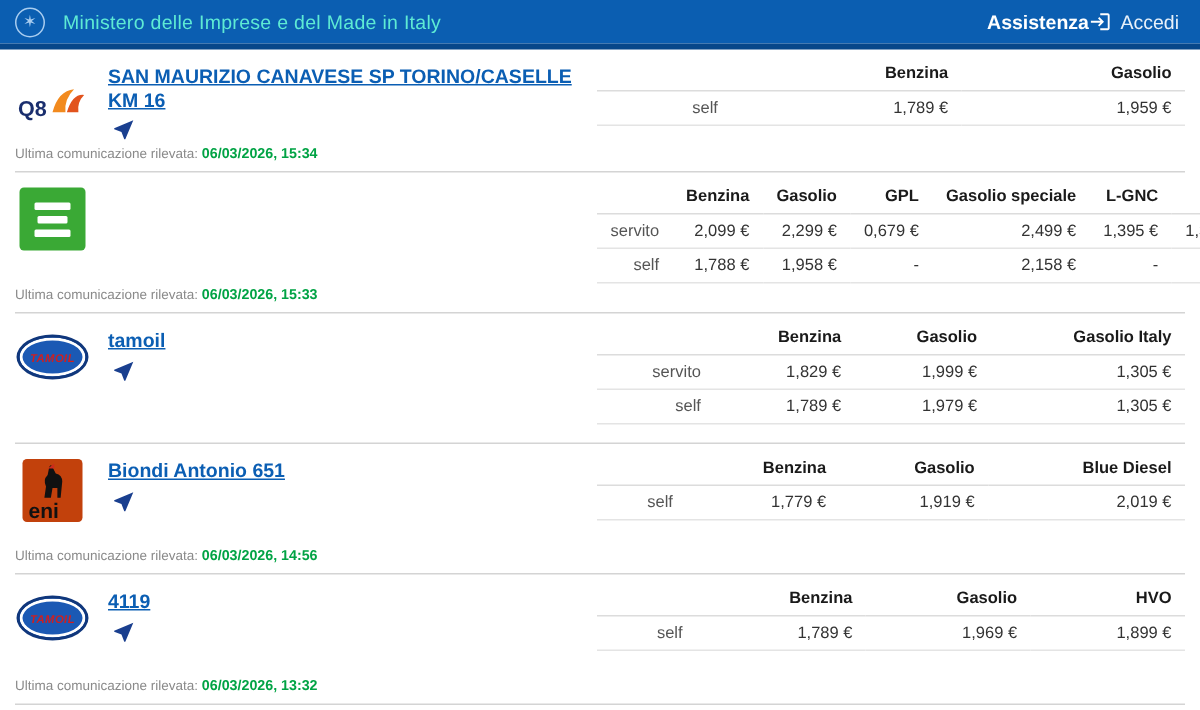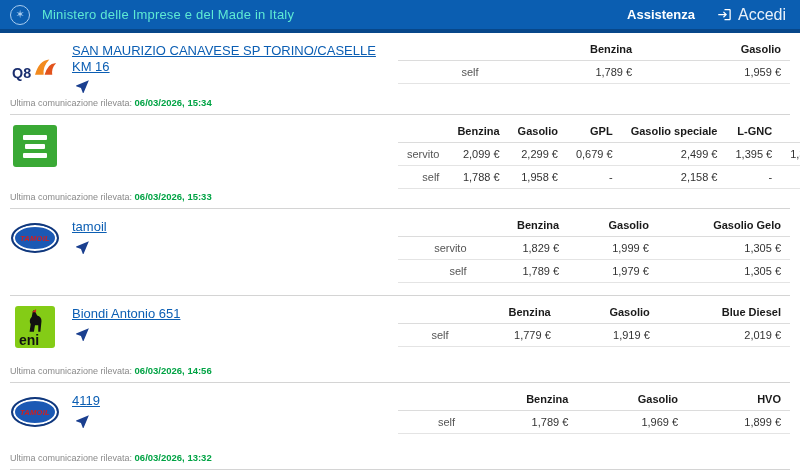--- a/index.html
+++ b/index.html
@@ -5,35 +5,35 @@
   * { box-sizing: border-box; margin: 0; padding: 0; }
   html, body { width: 800px; background: #fff; font-family: "Liberation Sans", sans-serif; }
   body { height: 473px; overflow: hidden; }
 
   
   .topbar { background: #0b5eb1; height: 29px; display: flex; align-items: center; padding: 0 14px 0 10px; }
   .topbar-stripe { height: 4px; background: #07478a; }
   .emblem { width: 20px; height: 20px; border-radius: 50%; border: 1.5px solid #a9cdf0; color: #a9cdf0;
             display: flex; align-items: center; justify-content: center; font-size: 11px; margin-right: 12px; flex-shrink: 0; }
   .gov-title { color: #5eead4; font-size: 13px; font-weight: 400; letter-spacing: .2px; flex: 1; }
-  .topbar-right { display: flex; align-items: center; gap: 22px; }
+  .topbar-right { display: flex; align-items: flex-end; }
   .assist-link { color: #fff; font-size: 13px; font-weight: bold; text-decoration: none; cursor: pointer; }
-  .accedi-link { color: #e8f1fa; font-size: 16px; display: flex; align-items: center; gap: 6px; text-decoration: none; cursor: pointer; }
+  .accedi-link { color: #e8f1fa; font-size: 13px; display: flex; align-items: center; gap: 6px; text-decoration: none; cursor: pointer; }
   .accedi-link svg { width: 15px; height: 15px; fill: #fff; }
 
   
   .stations { padding: 0 10px; }
   .card { border-bottom: 1px solid #d4d4d4; min-height: 87px; display: flex; flex-direction: column;
           justify-content: space-between; padding: 6px 0 3px 0; }
   .card.compact { min-height: 74px; }
   .card-main { display: flex; align-items: flex-start; }
   .card-left { width: 388px; flex-shrink: 0; display: flex; gap: 12px; padding-top: 4px; }
   .logo-box { width: 50px; min-height: 38px; display: flex; align-items: center; justify-content: center; flex-shrink: 0; }
   .title-block { display: flex; flex-direction: column; gap: 4px; }
-  .station-link { color: #0b5eb3; font-weight: normal; font-size: 13px; text-decoration: underline; cursor: pointer; line-height: 1.2; }
+  .station-link { color: #0b5eb3; font-weight: bold; font-size: 13px; text-decoration: underline; cursor: pointer; line-height: 1.2; }
   .nav-arrow { width: 17px; height: 17px; cursor: pointer; margin-left: 2px; }
   .nav-arrow svg { width: 100%; height: 100%; fill: #1a3f8f; }
 
   .card-right { flex: 1; padding-top: 0; }
   table.price-table { width: 100%; border-collapse: collapse; font-size: 11px; }
   .price-table th { font-weight: bold; color: #1a1a1a; text-align: right; padding: 4px 9px 5px; border-bottom: 1px solid #dcdcdc; white-space: nowrap; }
   .price-table th.corner { border-bottom: 1px solid #dcdcdc; }
   .price-table td { text-align: right; color: #333; padding: 5px 9px; border-bottom: 1px solid #e4e4e4; white-space: nowrap; }
   .price-table td.row-label { color: #555; }
 
@@ -47,21 +47,21 @@
   .economy-logo { width: 44px; height: 42px; background: #3aa935; border-radius: 3px;
                   display: flex; flex-direction: column; justify-content: center; align-items: center; gap: 4px; }
   .economy-logo span { display: block; width: 24px; height: 5px; background: #fff; border-radius: 1px; }
   .economy-logo span:nth-child(2) { width: 20px; align-self: center; }
 
   .tamoil-logo { width: 48px; height: 30px; background: #1b59b4; border-radius: 50%;
                  border: 2px solid #10377c; display: flex; align-items: center; justify-content: center;
                  box-shadow: inset 0 0 0 2px #fff; }
   .tamoil-logo span { color: #d01f1f; font-size: 7.5px; font-weight: bold; font-style: italic; letter-spacing: .3px; }
 
-  .eni-logo { width: 40px; height: 42px; background: #84cc16; border-radius: 3px; position: relative; overflow: hidden; }
+  .eni-logo { width: 40px; height: 42px; background: #c2410c; border-radius: 3px; position: relative; overflow: hidden; }
   .eni-logo svg { position: absolute; top: 2px; left: 7px; width: 26px; height: 26px; }
   .eni-logo .eni-text { position: absolute; bottom: 1px; left: 4px; font-size: 14px; font-weight: bold; color: #111; line-height: 1; }
 </style>
 </head>
 <body>
 
 <div class="topbar">
   <div class="emblem">✶</div>
   <div class="gov-title">Ministero delle Imprese e del Made in Italy</div>
   <div class="topbar-right">
@@ -193,21 +193,21 @@
           </span>
         </div>
       </div>
       <div class="card-right">
         <table class="price-table">
           <thead>
               <tr>
                 <th class="corner"></th>
                 <th>Benzina</th>
                 <th>Gasolio</th>
-                <th>Gasolio Gelo</th>
+                <th>Gasolio Italy</th>
               </tr>
             </thead>
           <tbody>
               <tr>
                 <td class="row-label">servito</td>
                 <td>1,829 €</td>
                 <td>1,999 €</td>
                 <td>1,305 €</td>
               </tr>
               <tr>

